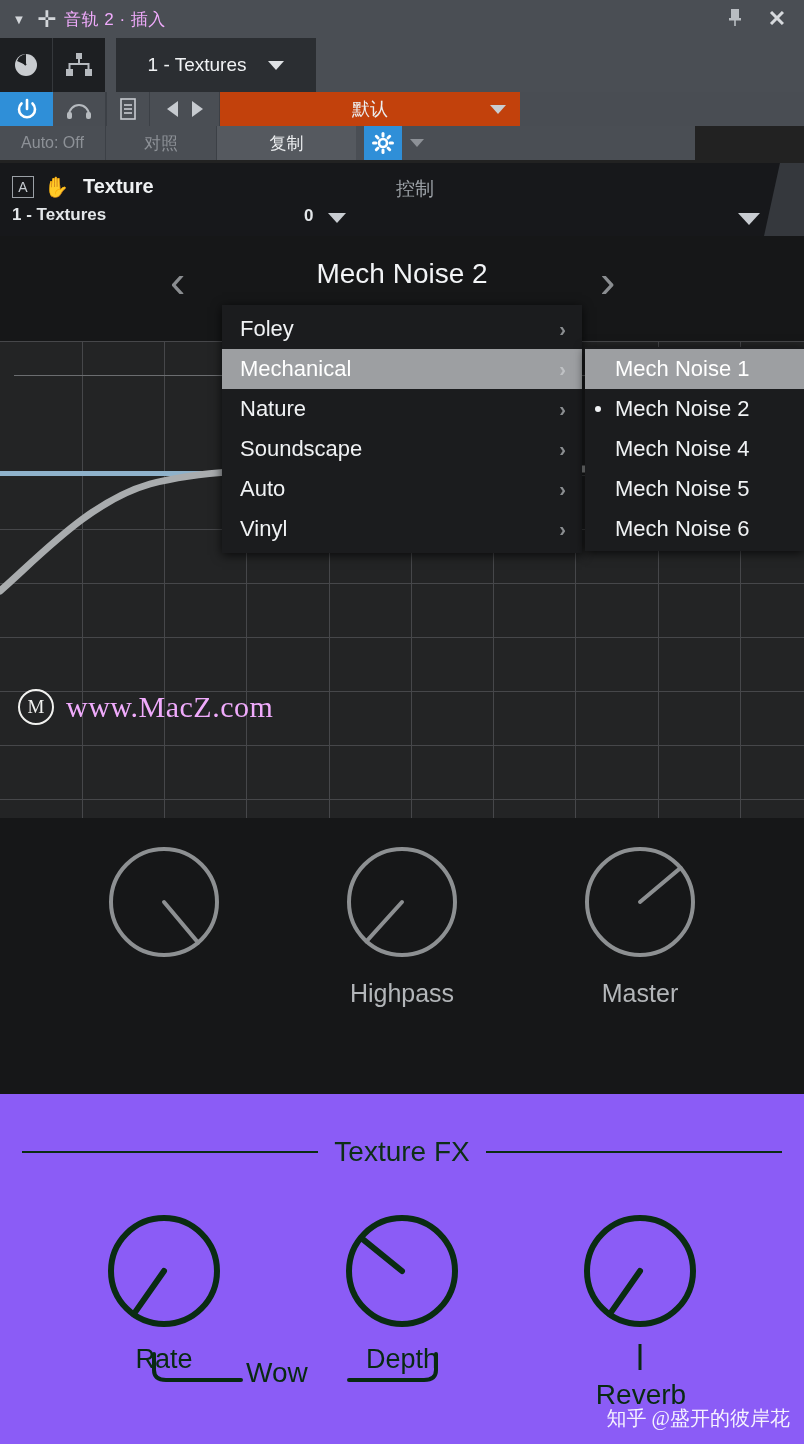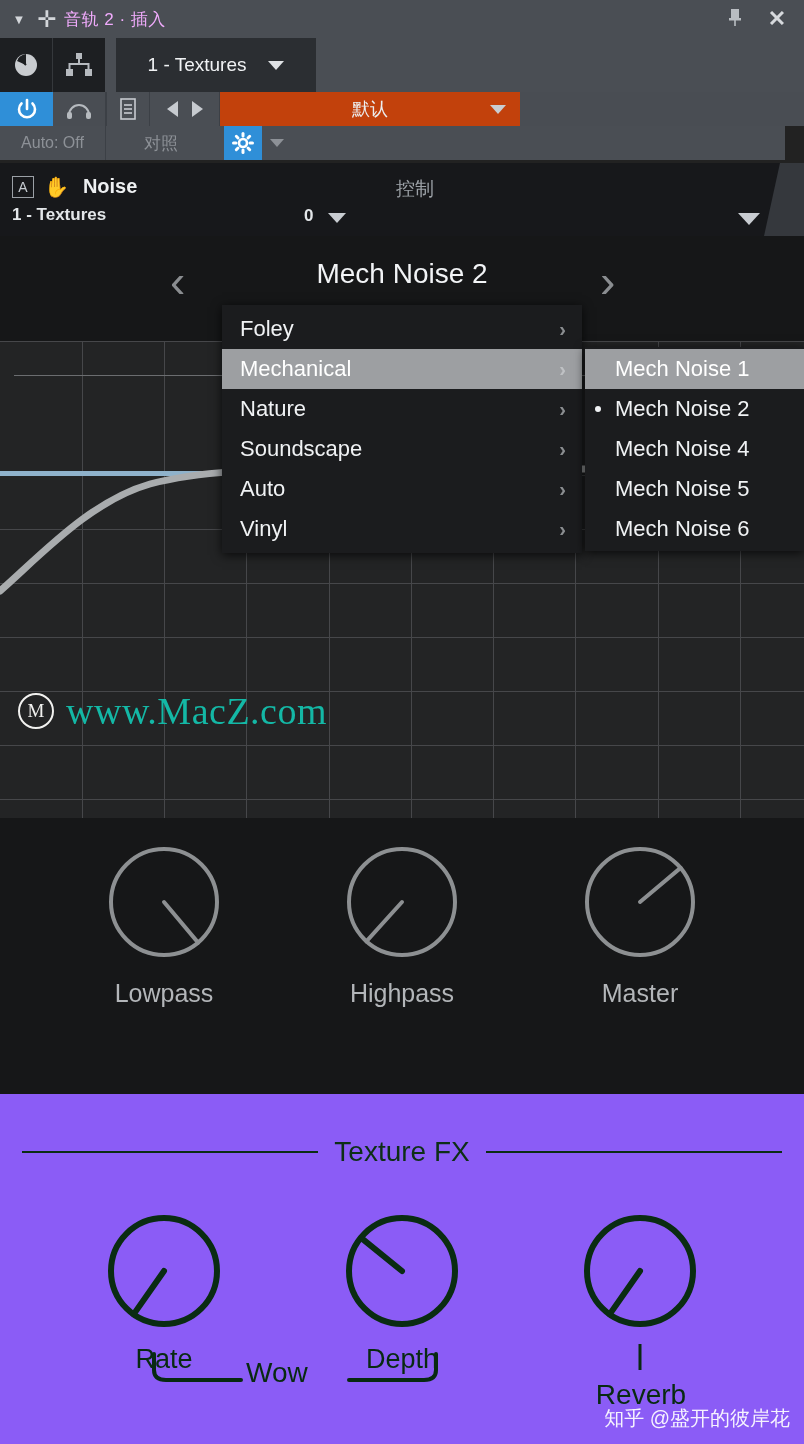--- a/index.html
+++ b/index.html
@@ -55,21 +55,21 @@
   .tri-r { width:0;height:0;border-top:8px solid transparent;border-bottom:8px solid transparent;border-left:11px solid #c7cbd0;}
   .preset-name-box {
     flex: 0 0 300px; display:flex; align-items:center; justify-content:center; position: relative;
     color:#eceef0; font-size:18px; background:#c2410c;
   }
   .preset-name-box .mini-caret { position:absolute; right: 14px; border-top-color:#c9cdd2;}
   .t2-rest { flex: 1; background:#494d53; }
 
   
   .toolrow3 {
-    position: absolute; left: 0; top: 126px; width: 785px; height: 34px;
+    position: absolute; left: 0; top: 126px; width: 695px; height: 34px;
     background: #4a4e54; display: flex; align-items: stretch;
   }
   .auto-off { width: 106px; display:flex;align-items:center;justify-content:center;color:#8d9197;font-size:16px;border-right:1px solid #3c4046;}
   .cmp-btn { width: 110px; display:flex;align-items:center;justify-content:center;color:#8d9197;font-size:17px;}
   .cp-btn { width: 140px; display:flex;align-items:center;justify-content:center;color:#eceef0;font-size:17px;background:#55595f;border-left:1px solid #3c4046;}
   .gear-btn { width: 38px; margin-left: 8px; background:#2f8fd8; display:flex;align-items:center;justify-content:center;}
   .gear-caret { width: 30px; display:flex;align-items:center;justify-content:center;}
   .gear-caret .mini-caret { border-left-width:7px;border-right-width:7px;border-top:8px solid #8d9197;}
   .t3-rest { flex:1; background:#4a4e54; }
 
@@ -103,37 +103,37 @@
 
   
   .graph { position:absolute; left:0; top:178px; width:804px; height:477px; background:#232425; overflow:hidden;}
   .graph .vline { position:absolute; top:0; bottom:0; width:1px; background:#46474a;}
   .graph .hline { position:absolute; left:0; right:0; height:1px; background:#46474a;}
   .graph .topline { position:absolute; left:14px; right:0; top:34px; height:1px; background:#6b6d70;}
   .graph .blueline { position:absolute; left:0; width:244px; top:130px; height:5px; background:#8fb2cb;}
   .graph svg { position:absolute; left:0; top:0; }
   .watermark { position:absolute; left:18px; top:348px; display:flex; align-items:center; gap:12px; }
   .wm-circle { width:36px;height:36px;border:2px solid #f1f1ef;border-radius:50%; display:flex;align-items:center;justify-content:center; color:#f1f1ef; font-family:"Liberation Serif", serif; font-size:19px;}
-  .wm-text { color:#14b8a6; font-family:"Liberation Serif", serif; font-size:38px; letter-spacing:.5px;}
+  .wm-text { color:#f0abfc; font-family:"Liberation Serif", serif; font-size:30px; letter-spacing:.5px;}
 
   
   .knobpanel { position:absolute; left:0; top:655px; width:804px; height:276px; background:#161718;}
   .knob-col { position:absolute; top:25px; width:200px; text-align:center;}
   .knob-col.c1 { left:64px; } .knob-col.c2 { left:302px; } .knob-col.c3 { left:540px; }
   .knob-lbl { margin-top:14px; color:#b3b6b9; font-size:25px;}
 
   
   .greenpanel { position:absolute; left:0; top:931px; width:804px; height:350px;}
   .fx-head { position:absolute; left:0; top:42px; width:804px; display:flex; align-items:center; gap:16px; padding:0 22px;}
   .fx-rule { flex:1; height:2px; background:#0b2d14;}
   .fx-title { color:#0d2f16; font-size:28px;}
   .gk-col { position:absolute; top:118px; width:200px; text-align:center;}
   .gk-col.g1 { left:64px; } .gk-col.g2 { left:302px; } .gk-col.g3 { left:540px; }
   .gk-lbl { margin-top:10px; color:#082a11; font-size:27px;}
-  .zhihu { position:absolute; right:14px; bottom:12px; color:#ffffff; font-size:20px; opacity:.92;}
+  .zhihu { position:absolute; right:14px; bottom:12px; color:#ffffff; font-size:20px; opacity:.92;font-family:Liberation Serif, serif;}
 
   .brace-lbl { position:absolute; color:#082a11; font-size:28px;}
   .rev-lbl { position:absolute; color:#082a11; font-size:28px;}
 
   
   .menu {
     position:absolute; background:#1b1c1e; z-index:40;
     box-shadow: 0 2px 10px rgba(0,0,0,.75);
   }
   .menu-main { left:222px; top:305px; width:360px; padding:4px 0; }
@@ -219,20 +219,21 @@
     <div class="preset-name-box">
       <span>默认</span>
       <span class="mini-caret"></span>
     </div>
     <div class="t2-rest"></div>
   </div>
 
   <div class="toolrow3">
     <div class="auto-off">Auto: Off</div>
     <div class="cmp-btn">对照</div>
+    <div class="cp-btn">复制</div>
     <div class="gear-btn">
       <svg width="22" height="22" viewBox="0 0 22 22">
           <circle cx="11" cy="11" r="4" fill="none" stroke="#fff" stroke-width="2.6"></circle>
           <g stroke="#fff" stroke-width="3" stroke-linecap="round">
             <line x1="11" y1="1.5" x2="11" y2="4"></line>
             <line x1="11" y1="18" x2="11" y2="20.5"></line>
             <line x1="1.5" y1="11" x2="4" y2="11"></line>
             <line x1="18" y1="11" x2="20.5" y2="11"></line>
             <line x1="4.3" y1="4.3" x2="6" y2="6"></line>
             <line x1="16" y1="16" x2="17.7" y2="17.7"></line>
@@ -247,21 +248,21 @@
     <div class="t3-rest"></div>
   </div>
 
   <div class="plugin">
 
     <div class="bypassbar">
       <div class="bp-notch"></div>
       <div class="bp-row1">
         <div class="a-box">A</div>
         <div class="hand-ico">✋</div>
-        <div class="bp-label">Noise</div>
+        <div class="bp-label">Texture</div>
       </div>
       <div class="bp-ctrl">控制</div>
       <div class="bp-row2">1 - Textures</div>
       <div class="bp-zero">0</div>
       <div class="bp-zero-caret"></div>
       <div class="bp-right-caret"></div>
     </div>
 
     <div class="presetnav">
       <div class="nav-arrow left">‹</div>
@@ -297,21 +298,20 @@
         <div class="wm-text">www.MacZ.com</div>
       </div>
     </div>
 
     <div class="knobpanel">
       <div class="knob-col c1">
         <svg width="118" height="118" viewBox="0 0 118 118">
           <circle cx="59" cy="59" r="53" fill="none" stroke="#8d9092" stroke-width="4"></circle>
           <line x1="59" y1="59" x2="93.1" y2="99.6" stroke="#8d9092" stroke-width="4" stroke-linecap="round"></line>
         </svg>
-        <div class="knob-lbl">Lowpass</div>
       </div>
       <div class="knob-col c2">
         <svg width="118" height="118" viewBox="0 0 118 118">
           <circle cx="59" cy="59" r="53" fill="none" stroke="#8d9092" stroke-width="4"></circle>
           <line x1="59" y1="59" x2="23.4" y2="98.4" stroke="#8d9092" stroke-width="4" stroke-linecap="round"></line>
         </svg>
         <div class="knob-lbl">Highpass</div>
       </div>
       <div class="knob-col c3">
         <svg width="118" height="118" viewBox="0 0 118 118">

